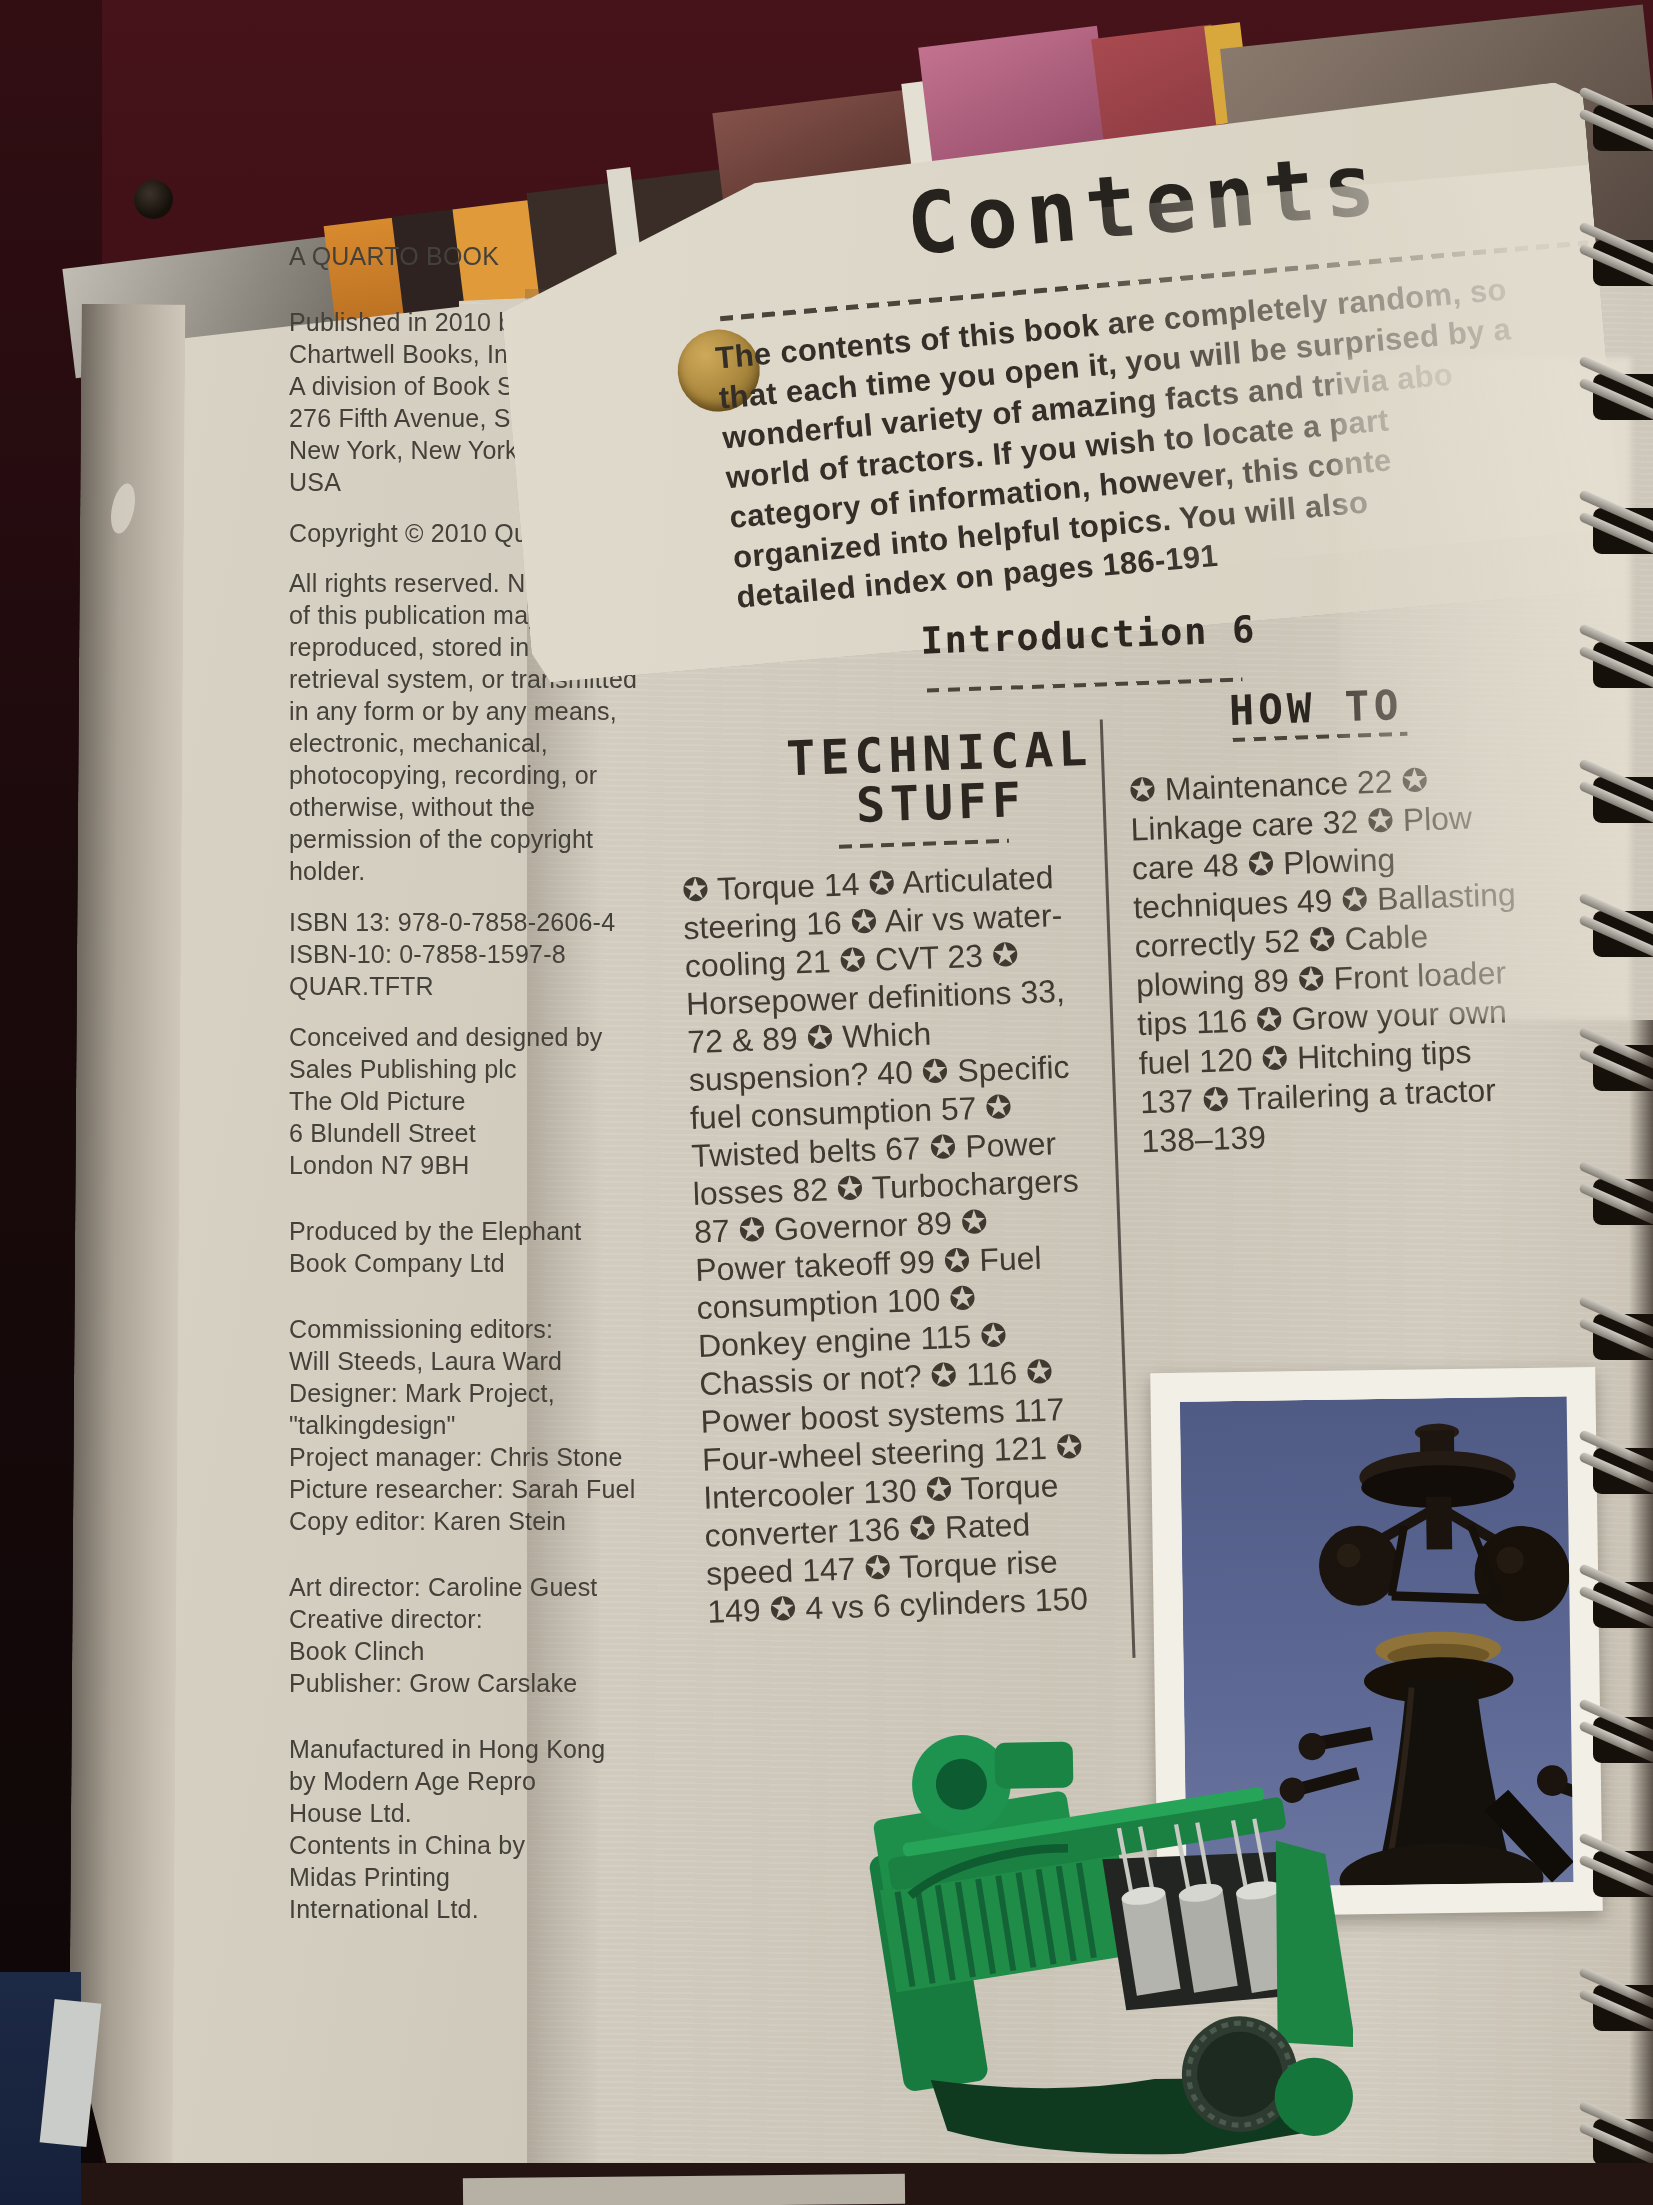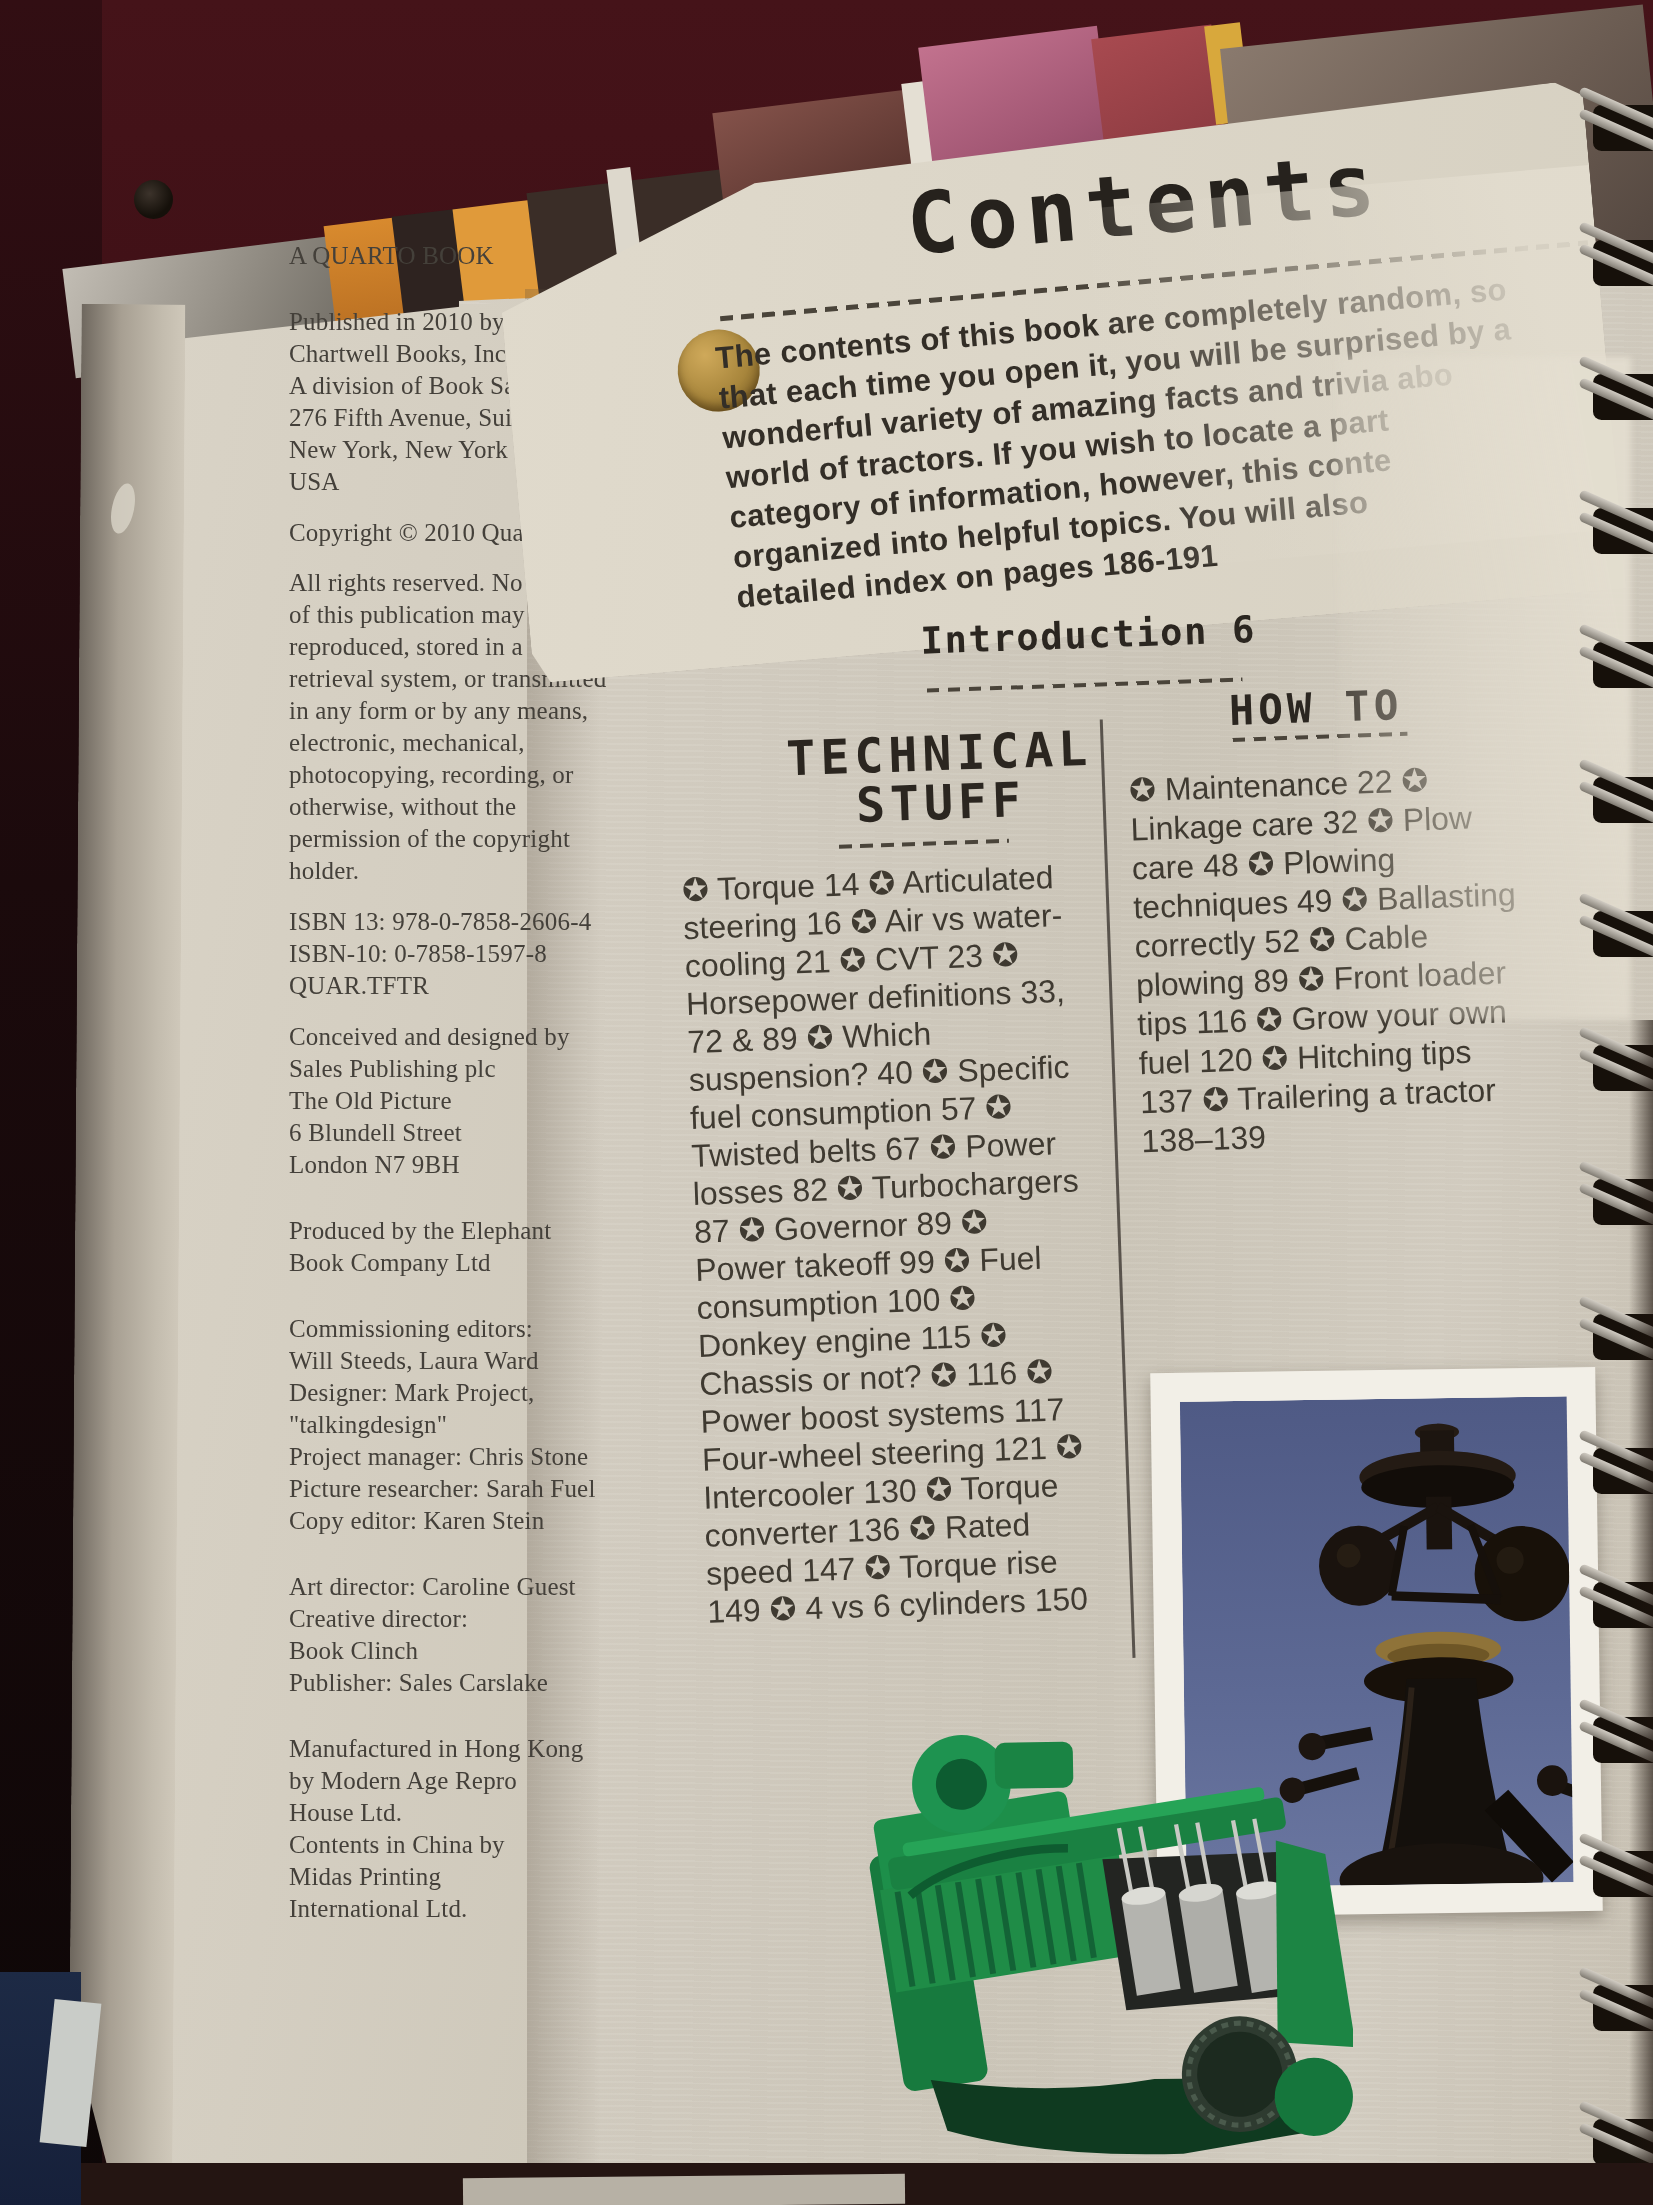--- a/index.html
+++ b/index.html
@@ -37,21 +37,21 @@
   .page-right-shade{left:525px;top:289px;width:76px;height:1878px;background:linear-gradient(90deg,rgba(90,78,62,0.28),rgba(90,78,62,0));}
   .page-left{left:167px;top:299px;width:360px;height:1879px;clip-path:polygon(0 2.2%,100% 0,100% 100%,0 100%);
     background:linear-gradient(100deg,#d9d3c6 0%,#d4cec1 55%,#cfc9bb 100%);
     box-shadow:8.5px 0 13.6px -5.1px rgba(55,45,35,0.4);}
   .left-stack{left:75px;top:304px;width:104px;height:1865px;transform:rotate(0.4deg);
     background:linear-gradient(90deg,#6e675e 0%,#a79f92 38%,#c3bcae 78%,#cfc8ba 100%);
     clip-path:polygon(0 0,100% 0,100% 100%,38% 100%,0 92%);}
   .curl-mark{left:112px;top:483px;width:22px;height:51px;border-radius:50%;background:#d9d4c8;opacity:.8;transform:rotate(12deg);}
 
   
-  .copyright-col{left:289px;top:240px;width:374px;color:#44403a;font-size:25px;line-height:32px;letter-spacing:0.2px;font-family:Liberation Serif, serif;}
+  .copyright-col{left:289px;top:240px;width:374px;color:#44403a;font-size:25px;line-height:32px;letter-spacing:0.2px;}
   .cline{white-space:nowrap;}
   .cline.g1{margin-top:18.7px;}
   .cline.g2{margin-top:34px;}
 
   
   .tag{left:510px;top:127px;width:1096px;height:510px;transform:rotate(-5deg);
     background:linear-gradient(100deg,#e0dacc 0%,#dcd6c8 45%,#d7d1c2 100%);
     clip-path:polygon(0 27%,24% 6%,97.5% 0,100% 3%,100% 100%,1.5% 100%,0 94%);
     box-shadow:0 10.2px 22px rgba(60,48,34,0.28);}
   .tag-grommet{left:170px;top:173px;width:82px;height:82px;border-radius:50%;
@@ -161,21 +161,21 @@
       <div class="cline g2">Commissioning editors:</div>
       <div class="cline">Will Steeds, Laura Ward</div>
       <div class="cline">Designer: Mark Project,</div>
       <div class="cline">"talkingdesign"</div>
       <div class="cline">Project manager: Chris Stone</div>
       <div class="cline">Picture researcher: Sarah Fuel</div>
       <div class="cline">Copy editor: Karen Stein</div>
       <div class="cline g2">Art director: Caroline Guest</div>
       <div class="cline">Creative director:</div>
       <div class="cline">Book Clinch</div>
-      <div class="cline">Publisher: Sales Carslake</div>
+      <div class="cline">Publisher: Grow Carslake</div>
       <div class="cline g2">Manufactured in Hong Kong</div>
       <div class="cline">by Modern Age Repro</div>
       <div class="cline">House Ltd.</div>
       <div class="cline">Contents in China by</div>
       <div class="cline">Midas Printing</div>
       <div class="cline">International Ltd.</div>
     </div>
 
   <div class="abs tag">
     <div class="abs tag-grommet"></div>

